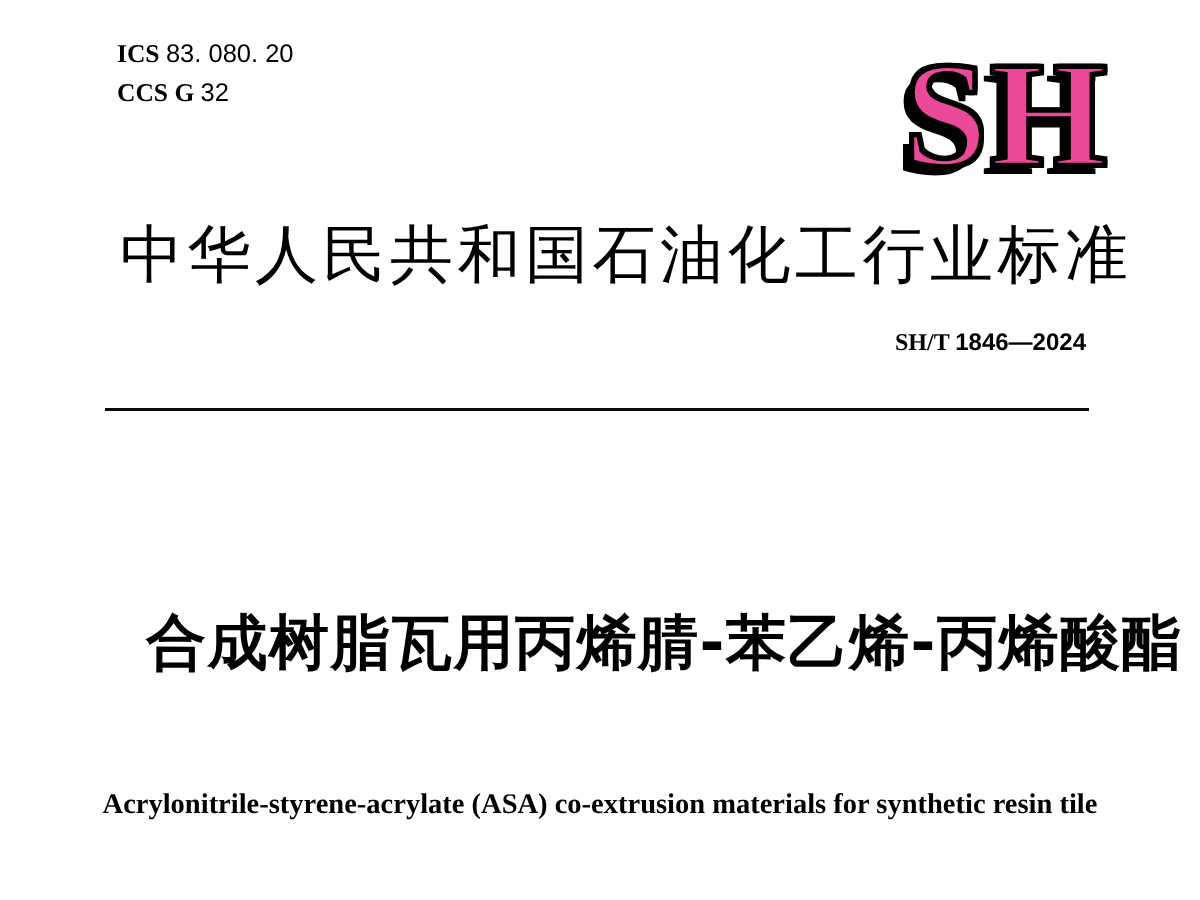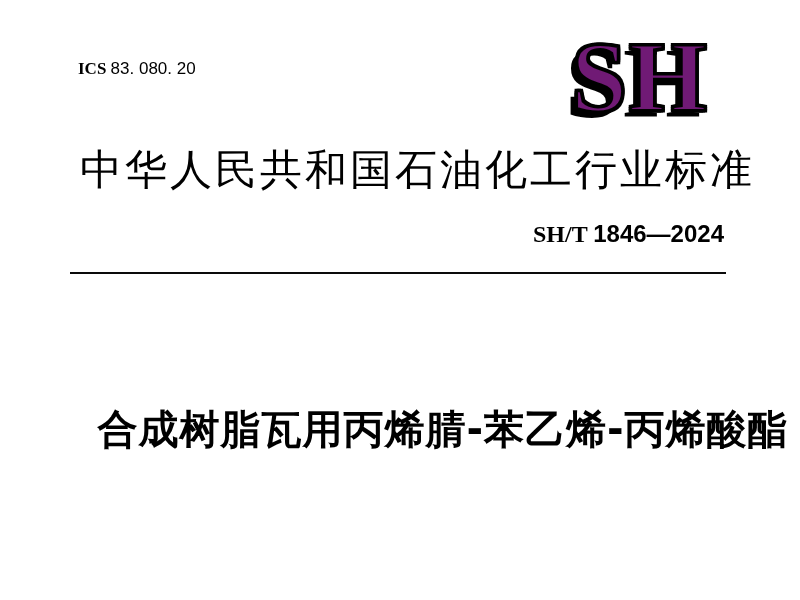--- a/index.html
+++ b/index.html
@@ -14,46 +14,46 @@
     background: #ffffff;
     color: #000000;
     overflow: hidden;
     font-family: "Liberation Serif", serif;
   }
 
   
   .codes {
     position: absolute;
     left: 78px;
-    top: 56px;
+    top: 23px;
     font-size: 17px;
     line-height: 26px;
     white-space: nowrap;
   }
   .codes .label {
     font-family: "Liberation Serif", serif;
     font-weight: bold;
   }
   .codes .value {
     font-family: "Liberation Sans", sans-serif;
     font-weight: normal;
   }
 
   
   .sh-logo {
     position: absolute;
     left: 540px;
     top: 24px;
     width: 200px;
-    text-align: center;
+    text-align: right;
     font-family: "Liberation Serif", serif;
     font-weight: bold;
     font-size: 100px;
     line-height: 1.05;
-    color: #701a75;
+    color: #ec4899;
     letter-spacing: 2px;
     -webkit-text-stroke: 3px #000000;
     text-shadow:
       -6px 6px 0 #000000,
       2px 0 0 #000000, -2px 0 0 #000000,
       0 2px 0 #000000, 0 -2px 0 #000000,
       2px 2px 0 #000000, -2px 2px 0 #000000,
       2px -2px 0 #000000, -2px -2px 0 #000000;
   }
 
@@ -70,21 +70,21 @@
     letter-spacing: 3px;
     white-space: nowrap;
     text-align: justify;
   }
 
   
   .std-number {
     position: absolute;
     top: 220px;
     right: 76px;
-    font-size: 24px;
+    font-size: 16px;
     font-weight: bold;
     white-space: nowrap;
   }
   .std-number .prefix {
     font-family: "Liberation Serif", serif;
   }
   .std-number .digits {
     font-family: "Liberation Sans", sans-serif;
     font-weight: 600;
   }
@@ -136,31 +136,36 @@
 </head>
 <body>
 
 <div class="page">
 
   <div class="codes">
     <div>
       <span class="label">ICS</span>
       <span class="value">83. 080. 20</span>
     </div>
+    <div>
+      <span class="label">CCS G</span>
+      <span class="value">32</span>
+    </div>
   </div>
 
   <div class="sh-logo">SH</div>
 
   <h1 class="org-heading">中华人民共和国石油化工行业标准</h1>
 
   <div class="std-number">
     <span class="prefix">SH/T</span>
     <span class="digits">1846—2024</span>
   </div>
 
   <div class="header-rule"></div>
 
   <h2 class="title-cn">
     <span>合成树脂瓦用丙烯腈-苯乙烯-丙烯酸酯</span><br>
   </h2>
 
+  <h3 class="title-en">Acrylonitrile-styrene-acrylate (ASA) co-extrusion materials for synthetic resin tile</h3>
 
 </div>
 
 </body></html>

